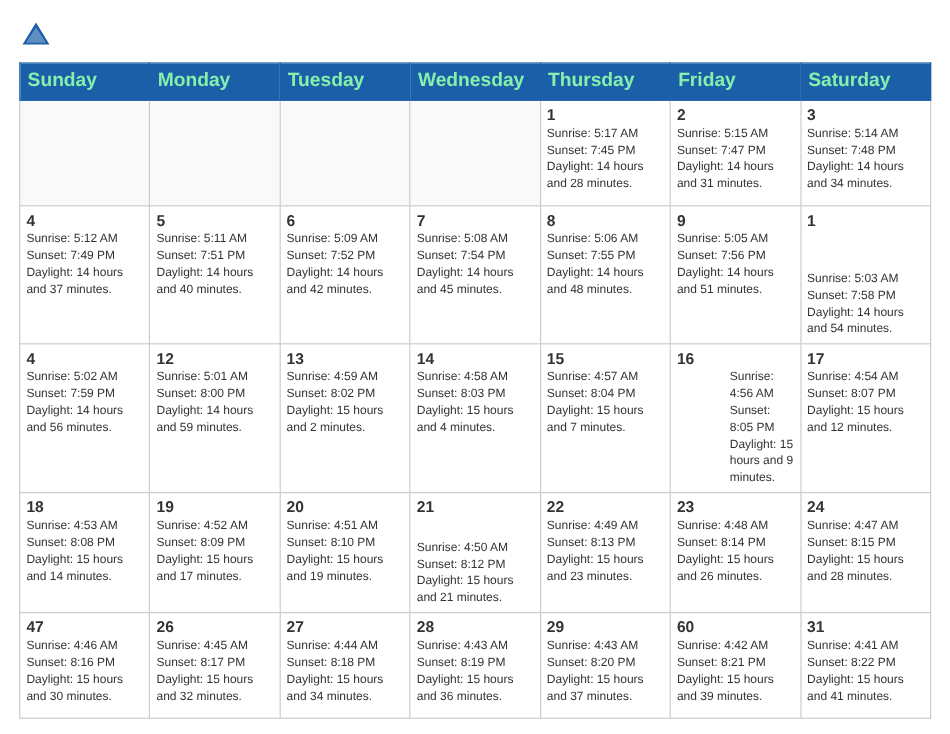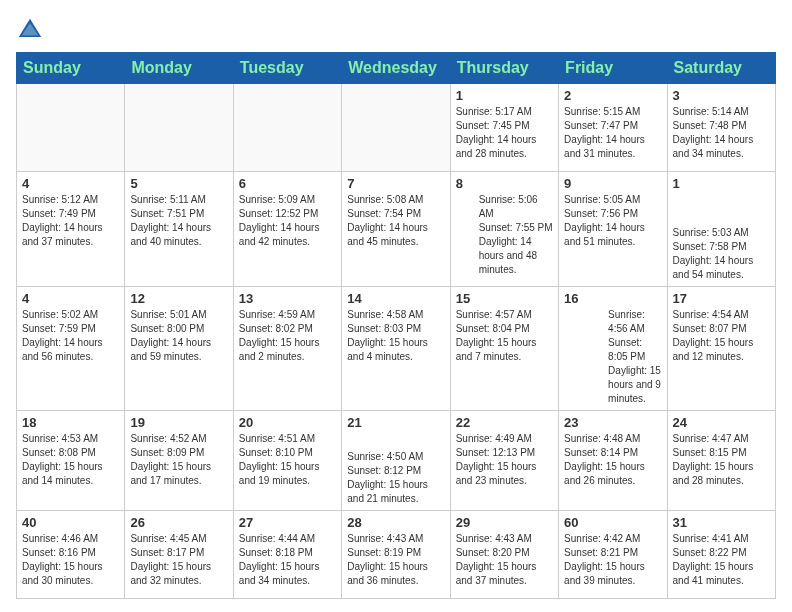--- a/index.html
+++ b/index.html
@@ -160,32 +160,32 @@
         </td>
         <td>
           <span class="day-number">5</span>
           <div class="day-info" style="white-space: pre-line;">Sunrise: 5:11 AM
 Sunset: 7:51 PM
 Daylight: 14 hours and 40 minutes.</div>
         </td>
         <td>
           <span class="day-number">6</span>
           <div class="day-info" style="white-space: pre-line;">Sunrise: 5:09 AM
-Sunset: 12:52 PM
+Sunset: 7:52 PM
 Daylight: 14 hours and 42 minutes.</div>
         </td>
         <td>
           <span class="day-number">7</span>
           <div class="day-info" style="white-space: pre-line;">Sunrise: 5:08 AM
 Sunset: 7:54 PM
 Daylight: 14 hours and 45 minutes.</div>
         </td>
         <td>
           <span class="day-number">8</span>
-          <div class="day-info" style="white-space: pre-line; margin-left: 23px;">Sunrise: 5:06 AM
+          <div class="day-info" style="white-space: pre-line;">Sunrise: 5:06 AM
 Sunset: 7:55 PM
 Daylight: 14 hours and 48 minutes.</div>
         </td>
         <td>
           <span class="day-number">9</span>
           <div class="day-info" style="white-space: pre-line;">Sunrise: 5:05 AM
 Sunset: 7:56 PM
 Daylight: 14 hours and 51 minutes.</div>
         </td>
         <td>
@@ -260,39 +260,39 @@
         </td>
         <td>
           <span class="day-number">21</span>
           <div class="day-info" style="white-space: pre-line; margin-top: 20px;">Sunrise: 4:50 AM
 Sunset: 8:12 PM
 Daylight: 15 hours and 21 minutes.</div>
         </td>
         <td>
           <span class="day-number">22</span>
           <div class="day-info" style="white-space: pre-line;">Sunrise: 4:49 AM
-Sunset: 12:13 PM
+Sunset: 8:13 PM
 Daylight: 15 hours and 23 minutes.</div>
         </td>
         <td>
           <span class="day-number">23</span>
           <div class="day-info" style="white-space: pre-line;">Sunrise: 4:48 AM
 Sunset: 8:14 PM
 Daylight: 15 hours and 26 minutes.</div>
         </td>
         <td>
           <span class="day-number">24</span>
           <div class="day-info" style="white-space: pre-line;">Sunrise: 4:47 AM
 Sunset: 8:15 PM
 Daylight: 15 hours and 28 minutes.</div>
         </td>
       </tr>
       <tr class="week-row">
         <td>
-          <span class="day-number">40</span>
+          <span class="day-number">47</span>
           <div class="day-info" style="white-space: pre-line;">Sunrise: 4:46 AM
 Sunset: 8:16 PM
 Daylight: 15 hours and 30 minutes.</div>
         </td>
         <td>
           <span class="day-number">26</span>
           <div class="day-info" style="white-space: pre-line;">Sunrise: 4:45 AM
 Sunset: 8:17 PM
 Daylight: 15 hours and 32 minutes.</div>
         </td>

